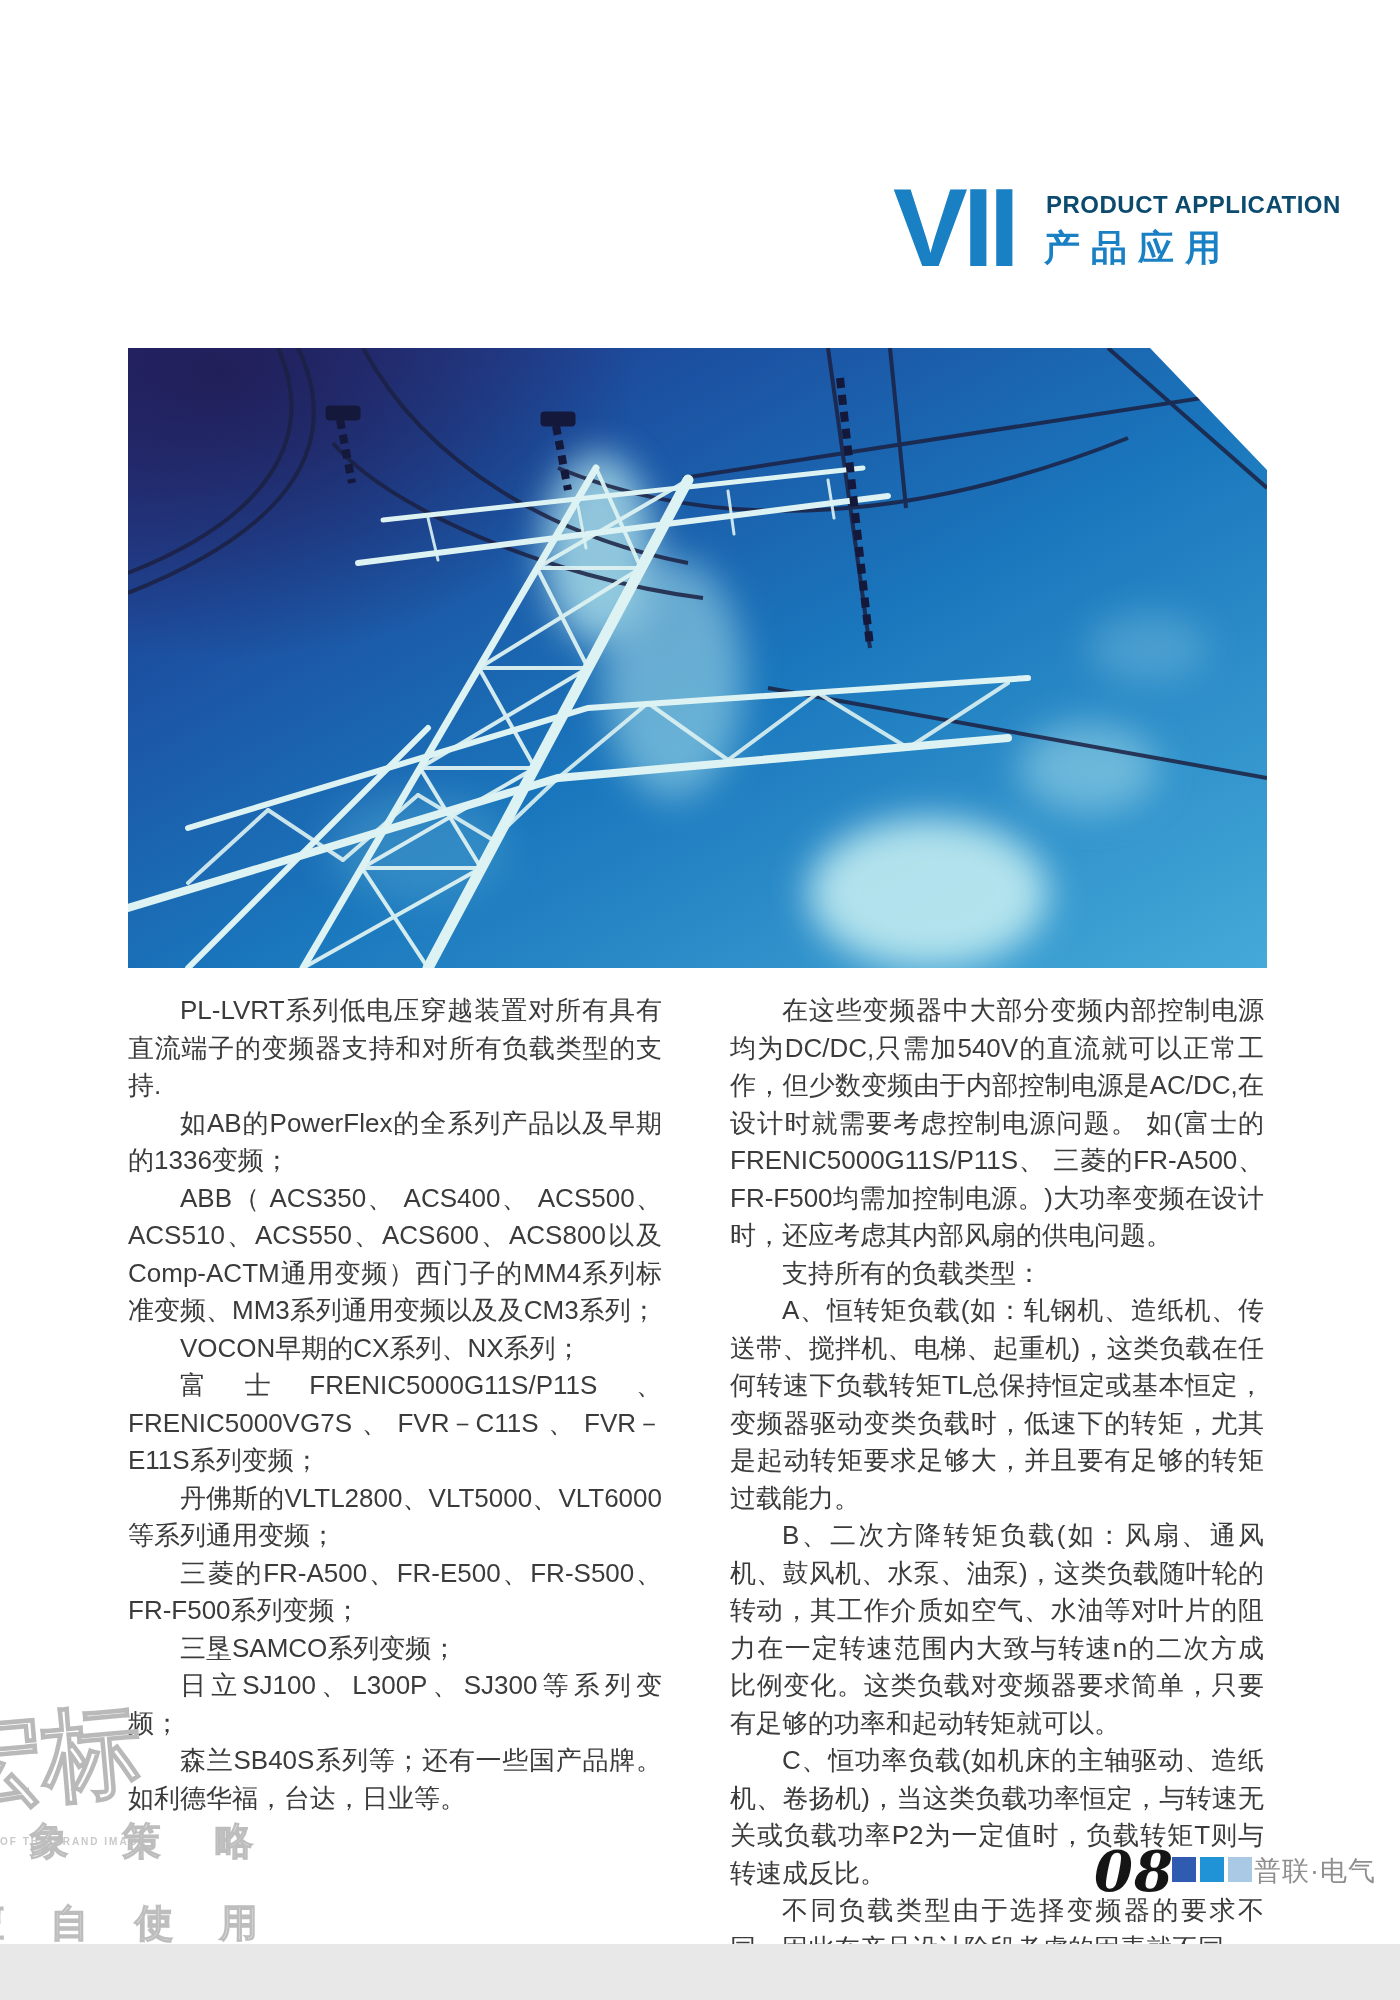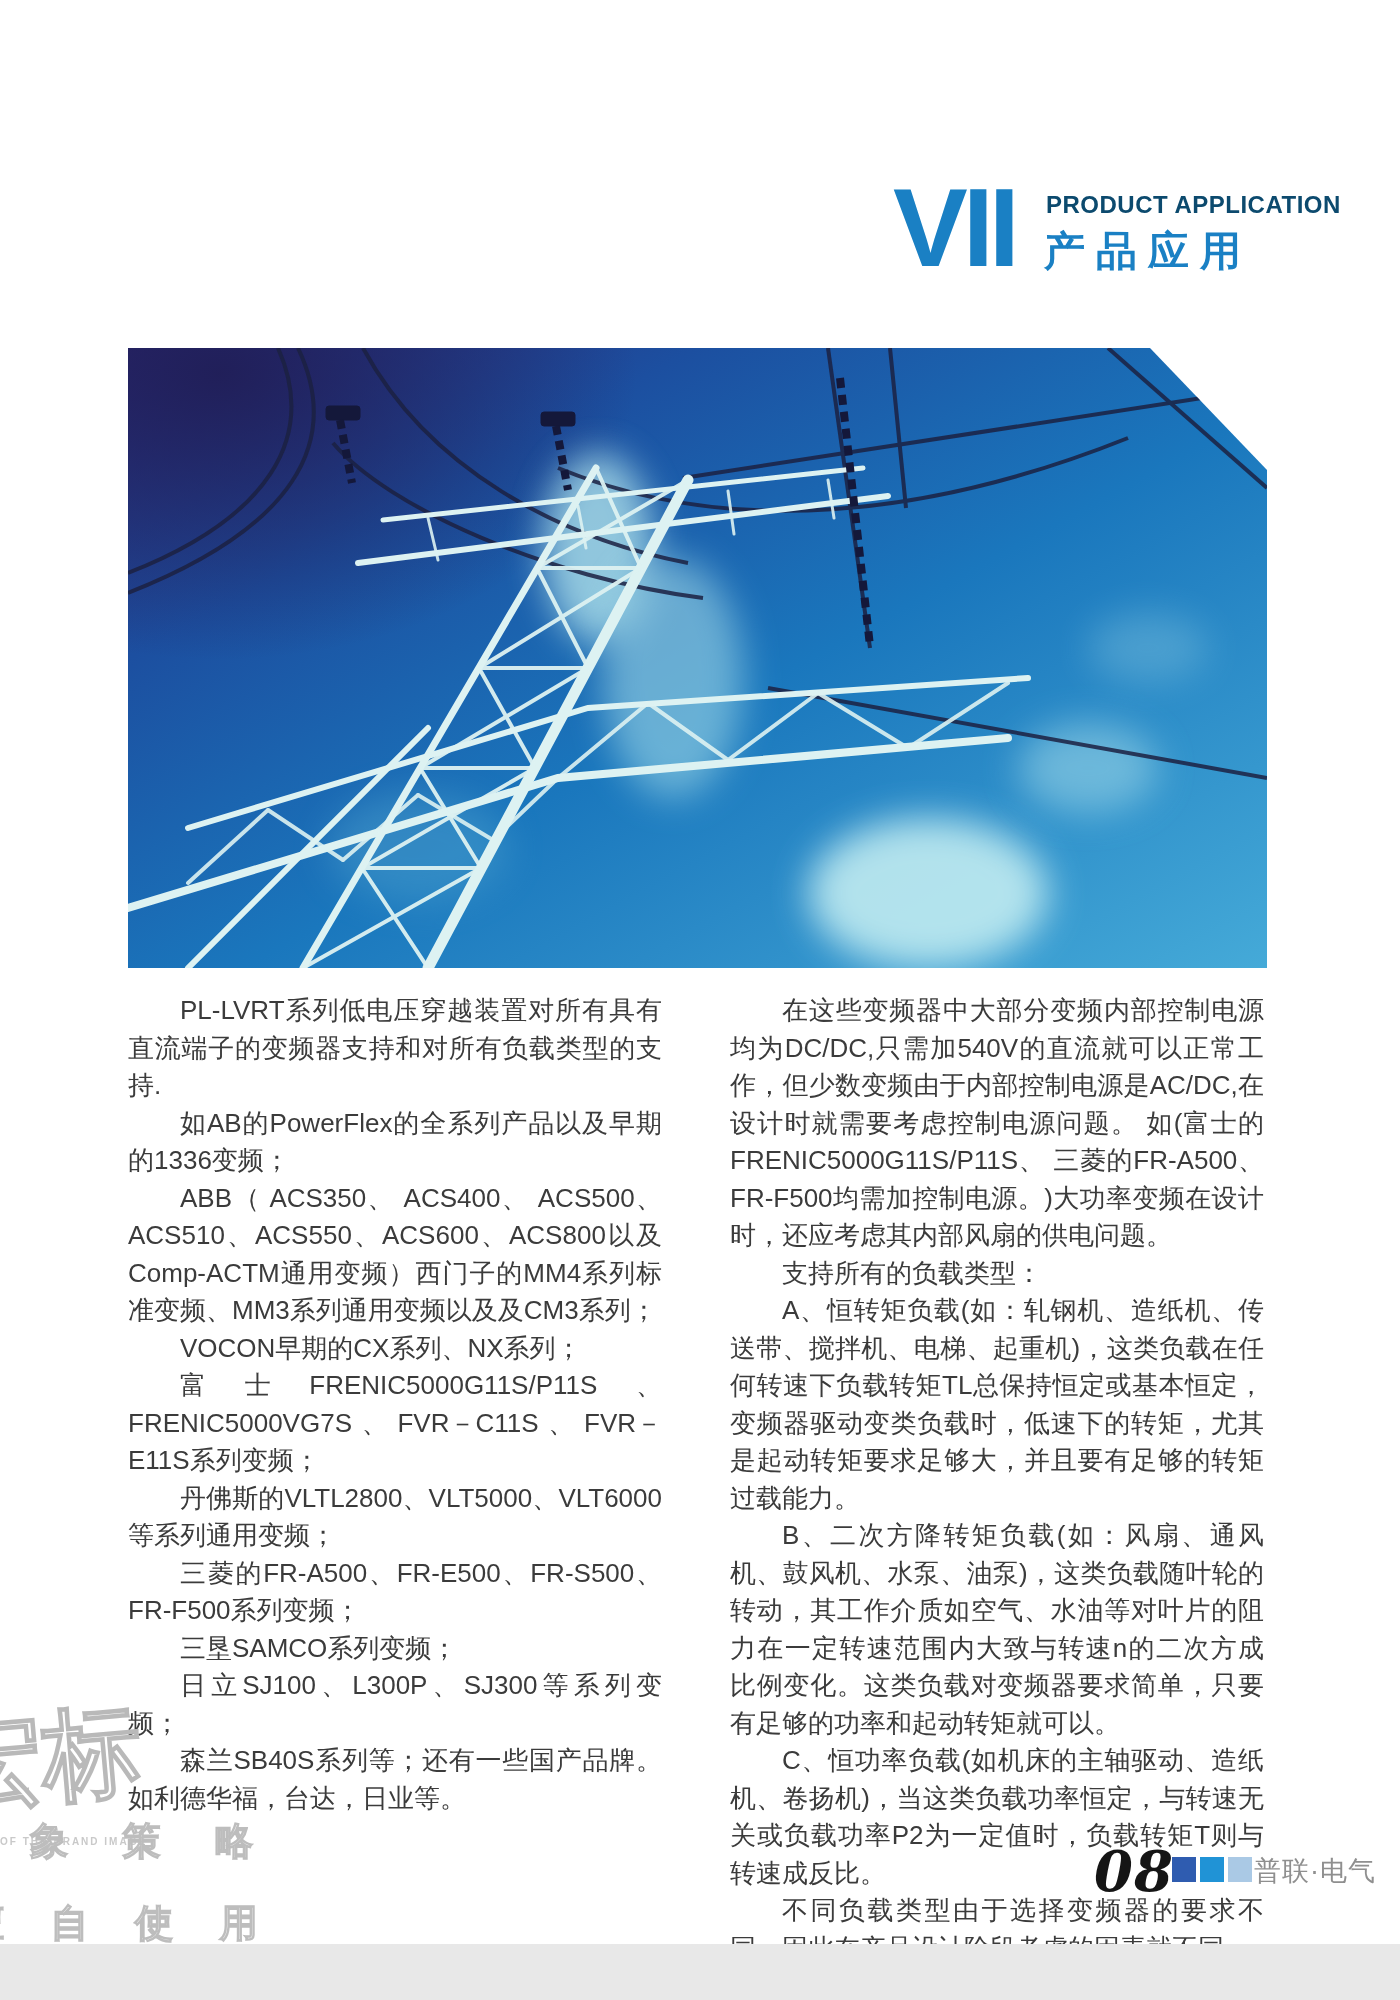--- a/index.html
+++ b/index.html
@@ -13,21 +13,21 @@
     font-size:112px;line-height:1;font-weight:700;letter-spacing:-5px;
     color:#1a80c4;font-family:"Liberation Sans",sans-serif;
   }
   .header-en{
     position:absolute;left:1046px;top:191px;
     font-size:24px;font-weight:700;letter-spacing:0.5px;color:#0c4a6e;
     font-family:"Liberation Sans",sans-serif;white-space:nowrap;
   }
   .header-cn{
     position:absolute;left:1044px;top:224px;
-    font-size:41px;font-weight:700;letter-spacing:11px;color:#1a80c4;
+    font-size:36px;font-weight:700;letter-spacing:11px;color:#1a80c4;
     white-space:nowrap;
   }
   
   .hero{position:absolute;left:128px;top:348px;width:1139px;height:620px;}
   
   .text-columns{
     position:absolute;left:128px;top:992px;width:1136px;
     display:flex;gap:68px;
   }
   .col{width:534px;font-size:26px;line-height:37.5px;color:#3b3b3b;

